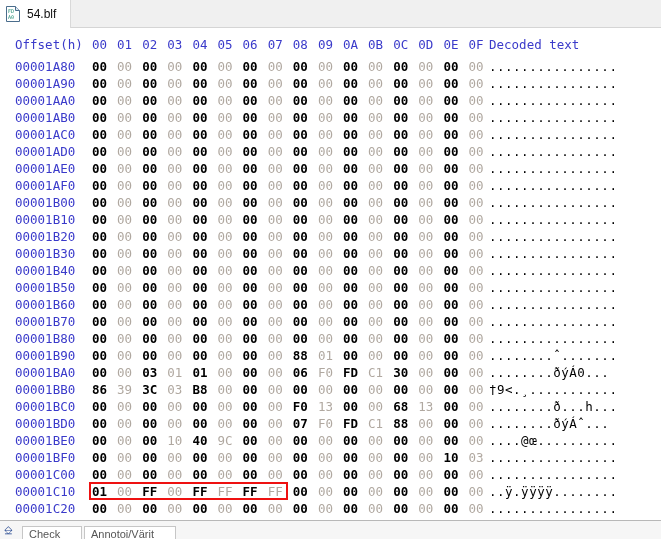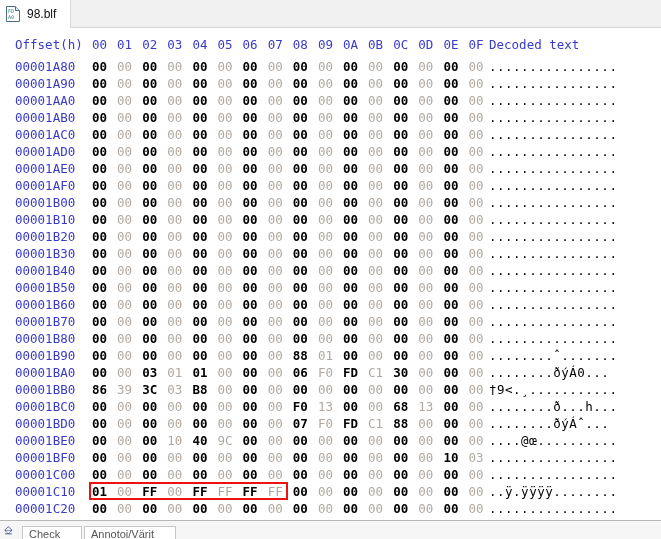--- a/index.html
+++ b/index.html
@@ -143,21 +143,21 @@
 <div id="tabbar">
   <div id="tab-file">
     <span>
       <svg class="doc-icon" viewBox="0 0 14 16">
         <path d="M0.5 0.5 H9.5 L13.5 4.5 V15.5 H0.5 Z" fill="#ffffff" stroke="#4a6d8c" stroke-width="1"></path>
         <path d="M9.5 0.5 L9.5 4.5 L13.5 4.5" fill="#dce8f2" stroke="#4a6d8c" stroke-width="1"></path>
         <text x="2" y="7" font-family="DejaVu Sans Mono, monospace" font-size="5" fill="#1f8a70">FD</text>
         <text x="2" y="13" font-family="DejaVu Sans Mono, monospace" font-size="5" fill="#1f8a70">A0</text>
       </svg>
     </span>
-    <span class="tab-label">98.blf</span>
+    <span class="tab-label">54.blf</span>
   </div>
 </div>
 
 <div id="hexview">
 
   <div class="hex-header" style="top: 8px;"><span class="col-offset">Offset(h)</span><span class="byte hdr" style="left: 92px;">00</span><span class="byte hdr" style="left: 117.1px;">01</span><span class="byte hdr" style="left: 142.2px;">02</span><span class="byte hdr" style="left: 167.3px;">03</span><span class="byte hdr" style="left: 192.4px;">04</span><span class="byte hdr" style="left: 217.5px;">05</span><span class="byte hdr" style="left: 242.6px;">06</span><span class="byte hdr" style="left: 267.7px;">07</span><span class="byte hdr" style="left: 292.8px;">08</span><span class="byte hdr" style="left: 317.9px;">09</span><span class="byte hdr" style="left: 343px;">0A</span><span class="byte hdr" style="left: 368.1px;">0B</span><span class="byte hdr" style="left: 393.2px;">0C</span><span class="byte hdr" style="left: 418.3px;">0D</span><span class="byte hdr" style="left: 443.4px;">0E</span><span class="byte hdr" style="left: 468.5px;">0F</span><span class="col-decoded">Decoded text</span></div>
     <div class="hex-row" style="top: 30px;"><span class="col-offset">00001A80</span><span class="byte even" style="left: 92px;">00</span><span class="byte odd" style="left: 117.1px;">00</span><span class="byte even" style="left: 142.2px;">00</span><span class="byte odd" style="left: 167.3px;">00</span><span class="byte even" style="left: 192.4px;">00</span><span class="byte odd" style="left: 217.5px;">00</span><span class="byte even" style="left: 242.6px;">00</span><span class="byte odd" style="left: 267.7px;">00</span><span class="byte even" style="left: 292.8px;">00</span><span class="byte odd" style="left: 317.9px;">00</span><span class="byte even" style="left: 343px;">00</span><span class="byte odd" style="left: 368.1px;">00</span><span class="byte even" style="left: 393.2px;">00</span><span class="byte odd" style="left: 418.3px;">00</span><span class="byte even" style="left: 443.4px;">00</span><span class="byte odd" style="left: 468.5px;">00</span><span class="col-decoded">................</span></div>
     <div class="hex-row" style="top: 47px;"><span class="col-offset">00001A90</span><span class="byte even" style="left: 92px;">00</span><span class="byte odd" style="left: 117.1px;">00</span><span class="byte even" style="left: 142.2px;">00</span><span class="byte odd" style="left: 167.3px;">00</span><span class="byte even" style="left: 192.4px;">00</span><span class="byte odd" style="left: 217.5px;">00</span><span class="byte even" style="left: 242.6px;">00</span><span class="byte odd" style="left: 267.7px;">00</span><span class="byte even" style="left: 292.8px;">00</span><span class="byte odd" style="left: 317.9px;">00</span><span class="byte even" style="left: 343px;">00</span><span class="byte odd" style="left: 368.1px;">00</span><span class="byte even" style="left: 393.2px;">00</span><span class="byte odd" style="left: 418.3px;">00</span><span class="byte even" style="left: 443.4px;">00</span><span class="byte odd" style="left: 468.5px;">00</span><span class="col-decoded">................</span></div>
     <div class="hex-row" style="top: 64px;"><span class="col-offset">00001AA0</span><span class="byte even" style="left: 92px;">00</span><span class="byte odd" style="left: 117.1px;">00</span><span class="byte even" style="left: 142.2px;">00</span><span class="byte odd" style="left: 167.3px;">00</span><span class="byte even" style="left: 192.4px;">00</span><span class="byte odd" style="left: 217.5px;">00</span><span class="byte even" style="left: 242.6px;">00</span><span class="byte odd" style="left: 267.7px;">00</span><span class="byte even" style="left: 292.8px;">00</span><span class="byte odd" style="left: 317.9px;">00</span><span class="byte even" style="left: 343px;">00</span><span class="byte odd" style="left: 368.1px;">00</span><span class="byte even" style="left: 393.2px;">00</span><span class="byte odd" style="left: 418.3px;">00</span><span class="byte even" style="left: 443.4px;">00</span><span class="byte odd" style="left: 468.5px;">00</span><span class="col-decoded">................</span></div>
     <div class="hex-row" style="top: 81px;"><span class="col-offset">00001AB0</span><span class="byte even" style="left: 92px;">00</span><span class="byte odd" style="left: 117.1px;">00</span><span class="byte even" style="left: 142.2px;">00</span><span class="byte odd" style="left: 167.3px;">00</span><span class="byte even" style="left: 192.4px;">00</span><span class="byte odd" style="left: 217.5px;">00</span><span class="byte even" style="left: 242.6px;">00</span><span class="byte odd" style="left: 267.7px;">00</span><span class="byte even" style="left: 292.8px;">00</span><span class="byte odd" style="left: 317.9px;">00</span><span class="byte even" style="left: 343px;">00</span><span class="byte odd" style="left: 368.1px;">00</span><span class="byte even" style="left: 393.2px;">00</span><span class="byte odd" style="left: 418.3px;">00</span><span class="byte even" style="left: 443.4px;">00</span><span class="byte odd" style="left: 468.5px;">00</span><span class="col-decoded">................</span></div>

